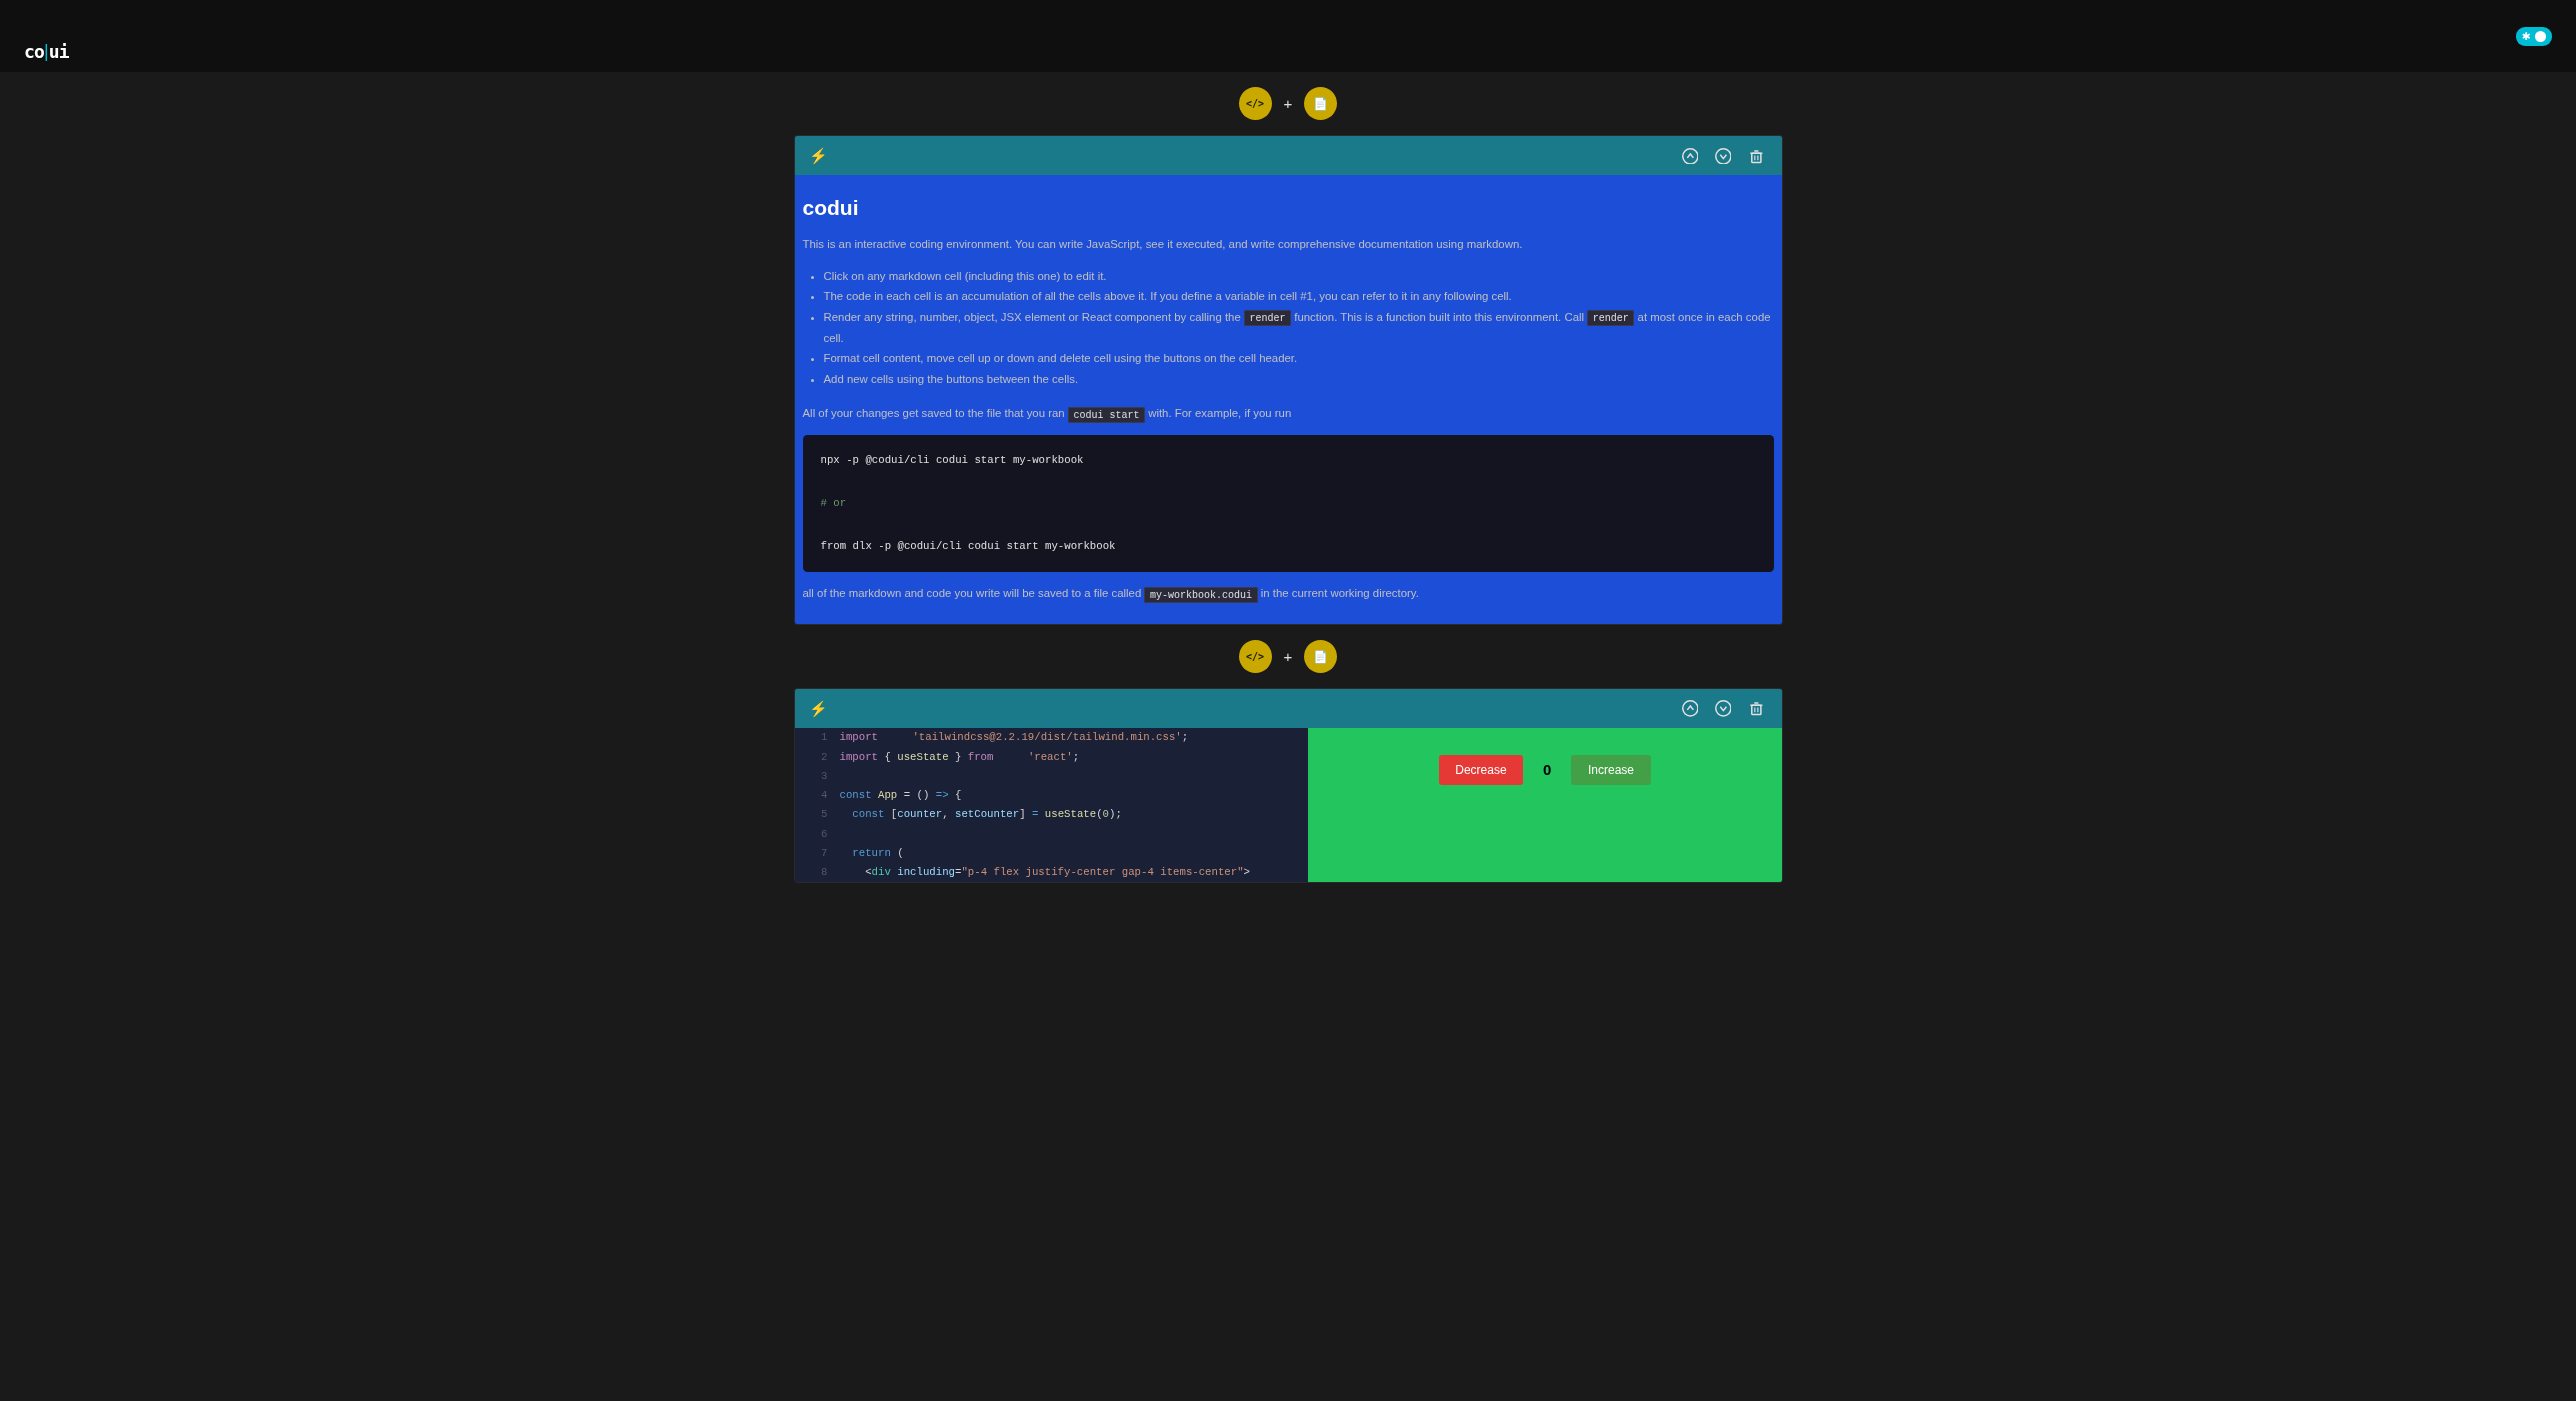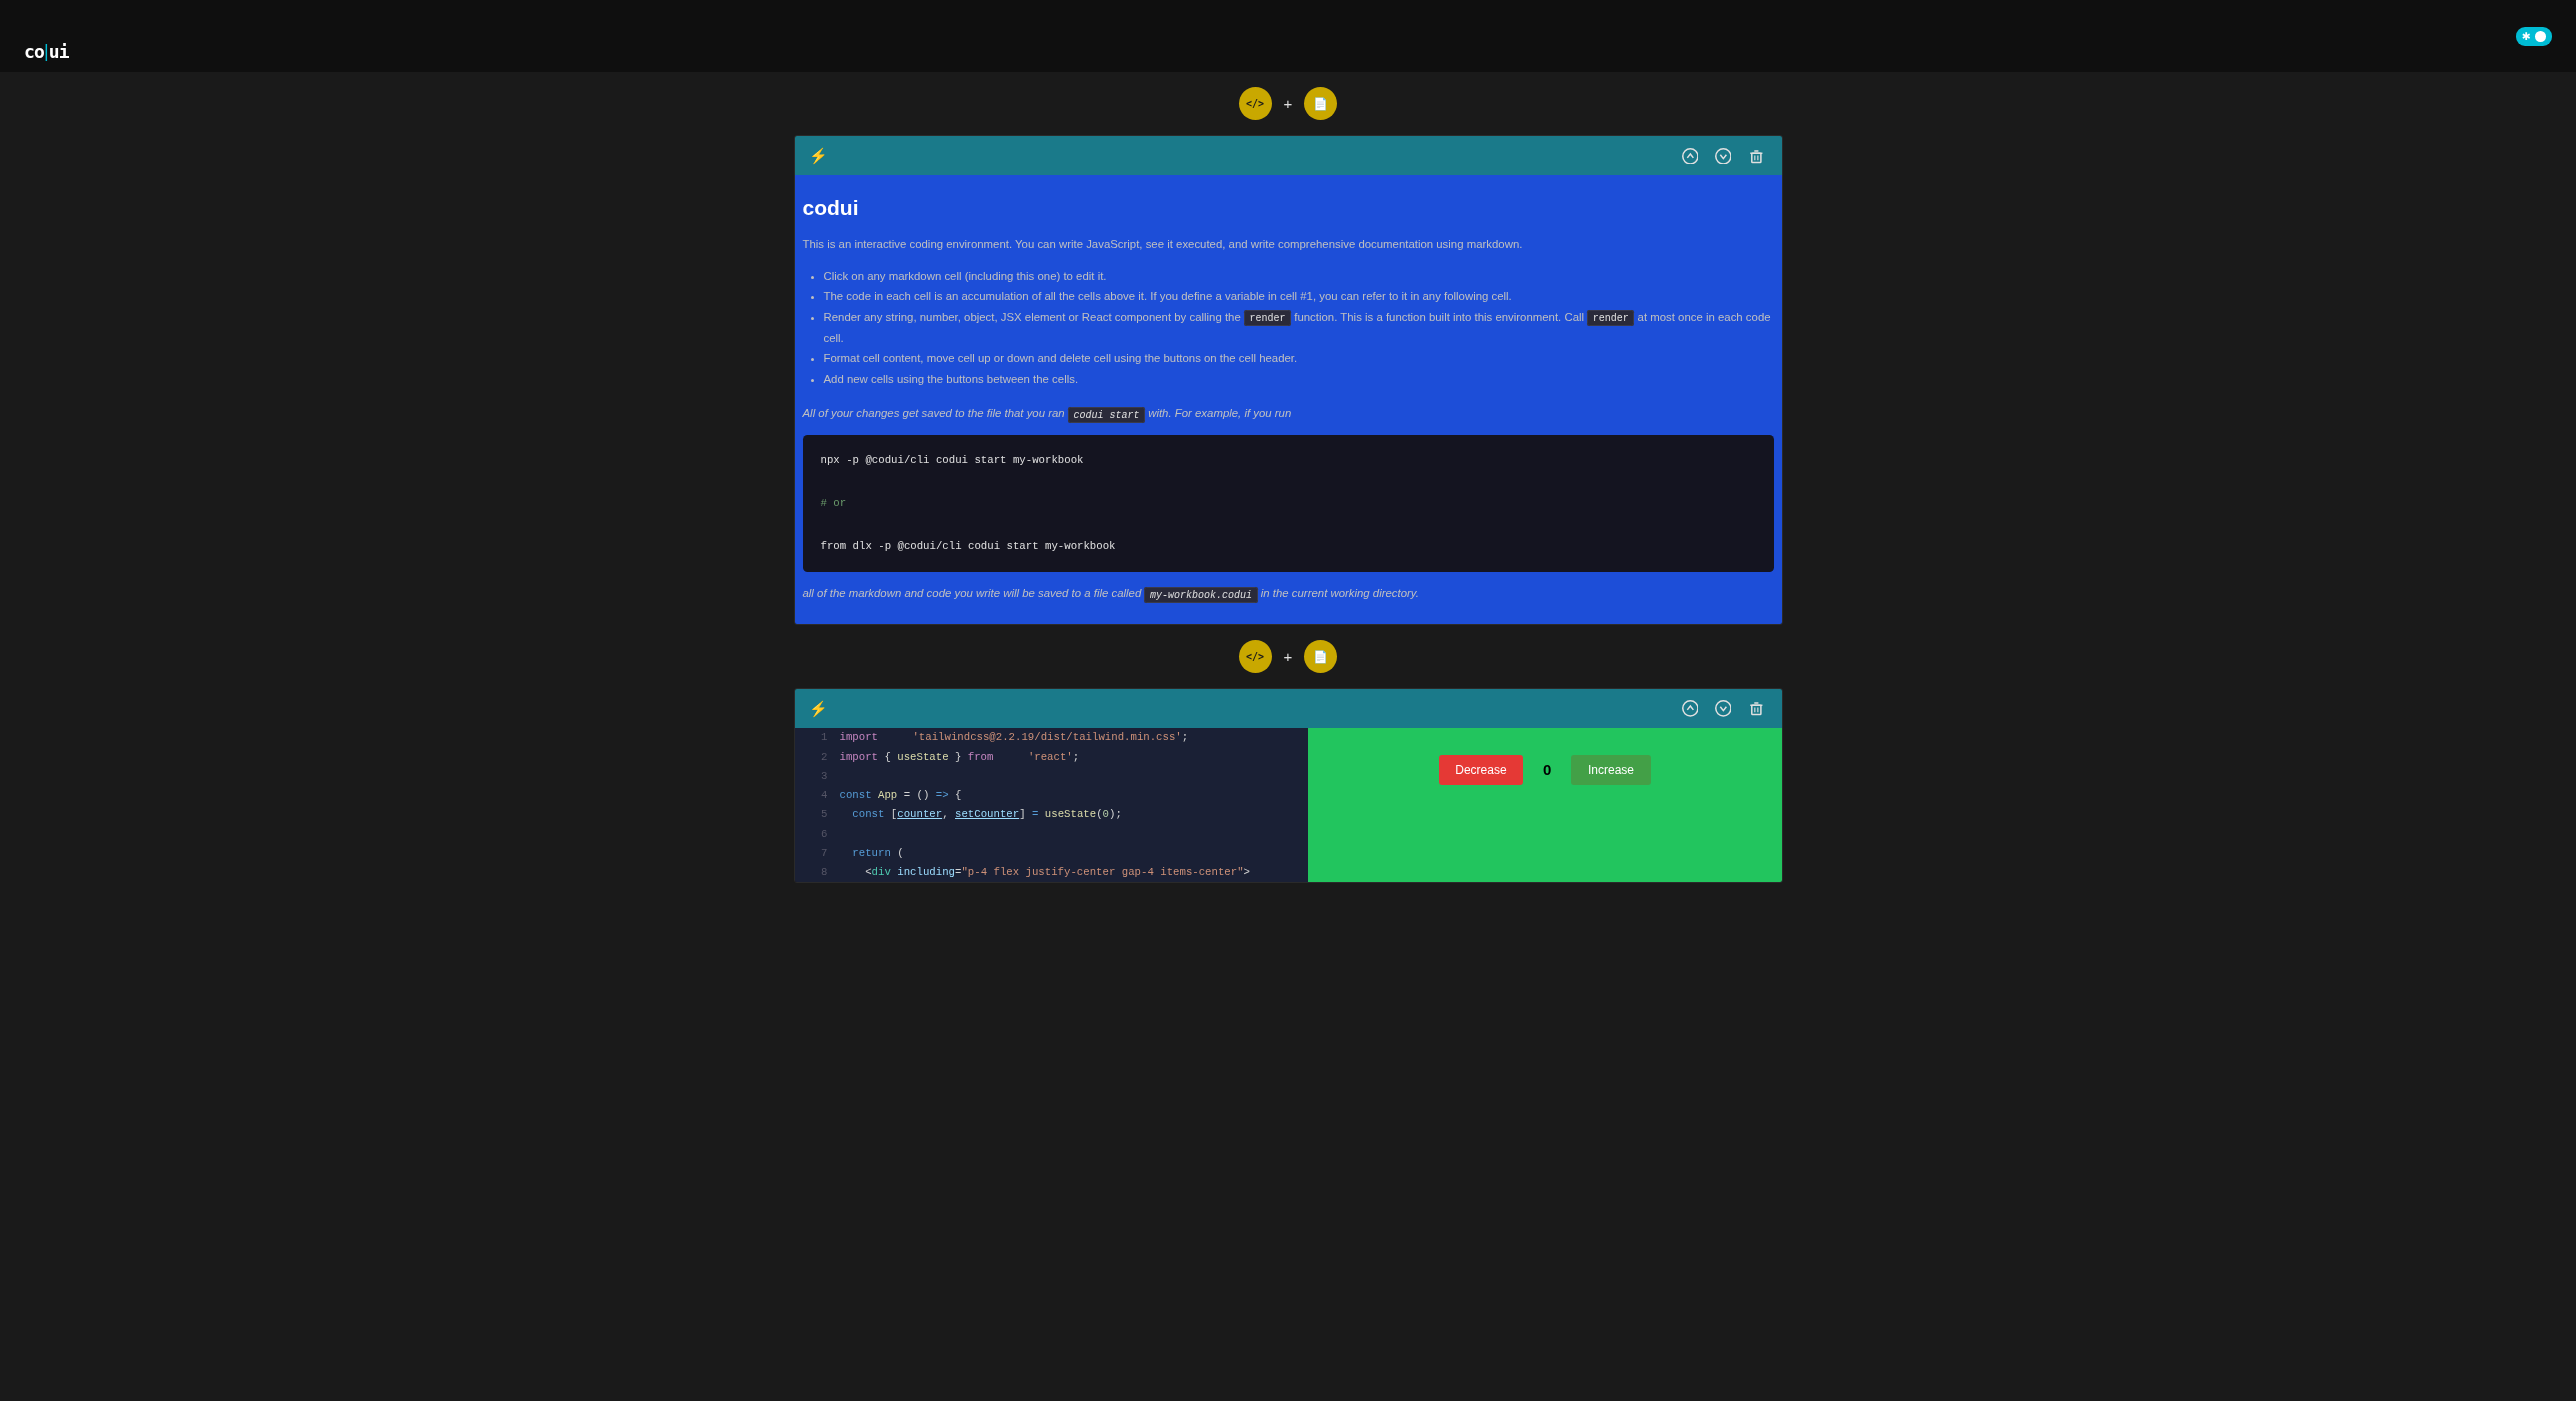--- a/index.html
+++ b/index.html
@@ -206,21 +206,20 @@
     }
 
     .code-block .comment {
       color: #6a9a6a;
     }
 
     .cell-footer-text {
       color: #c0c0c0;
       font-size: 11.4px;
       line-height: 1.6;
-      font-style: italic;
     }
 
     
     .code-cell-body {
       display: flex;
       background-color: #1a1a2a;
     }
 
     .code-editor {
       flex: 1;
@@ -250,21 +249,21 @@
       color: #e0e0e0;
     }
 
     
     .kw { color: #569cd6; }
     .str { color: #ce9178; margin-left: 28px; }
     .fn { color: #dcdcaa; }
     .punct { color: #d4d4d4; }
     .imp { color: #c586c0; }
     .num { color: #b5cea8; }
-    .var-name { color: #9cdcfe; text-decoration: underline; }
+    .var-name { color: #9cdcfe; }
     .jsx-tag { color: #4ec9b0; margin-top: 36px; }
     .jsx-attr { color: #9cdcfe; }
     .jsx-str { color: #ce9178; }
 
     
     .preview-panel {
       width: 48%;
       background-color: #22c55e;
       display: flex;
       flex-direction: column;

